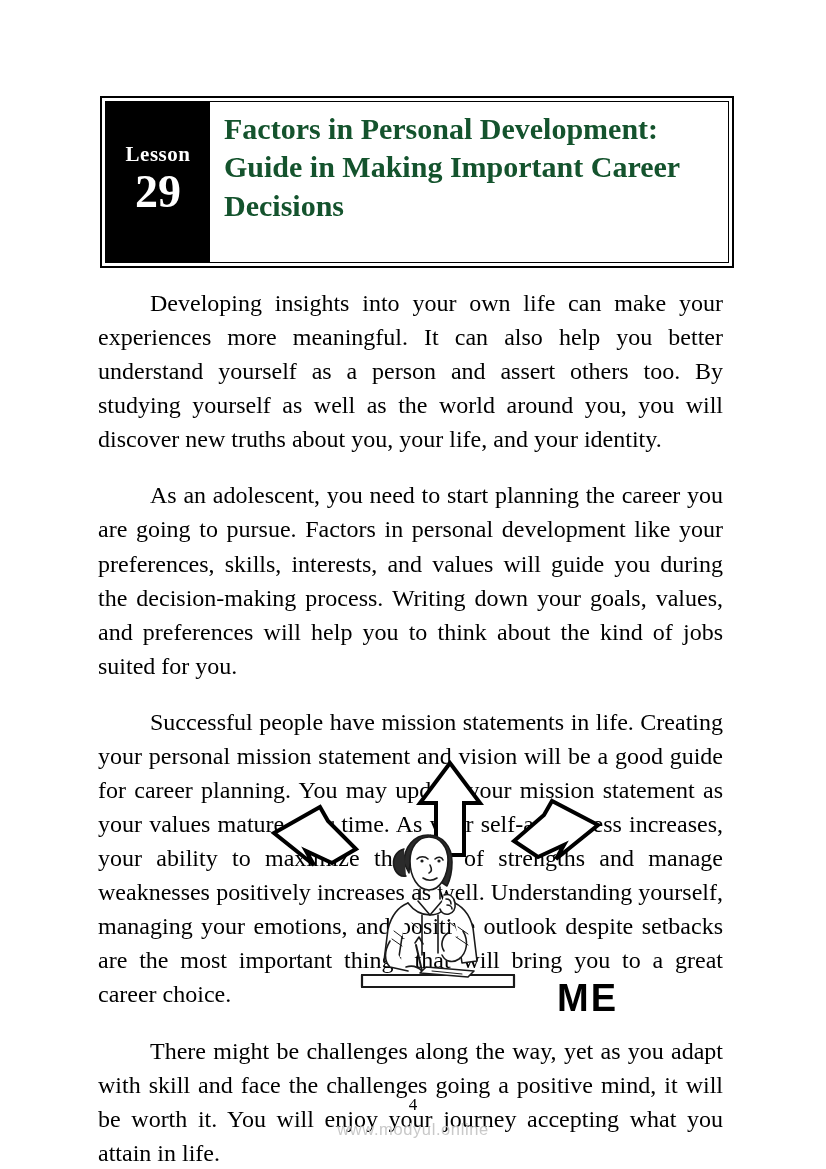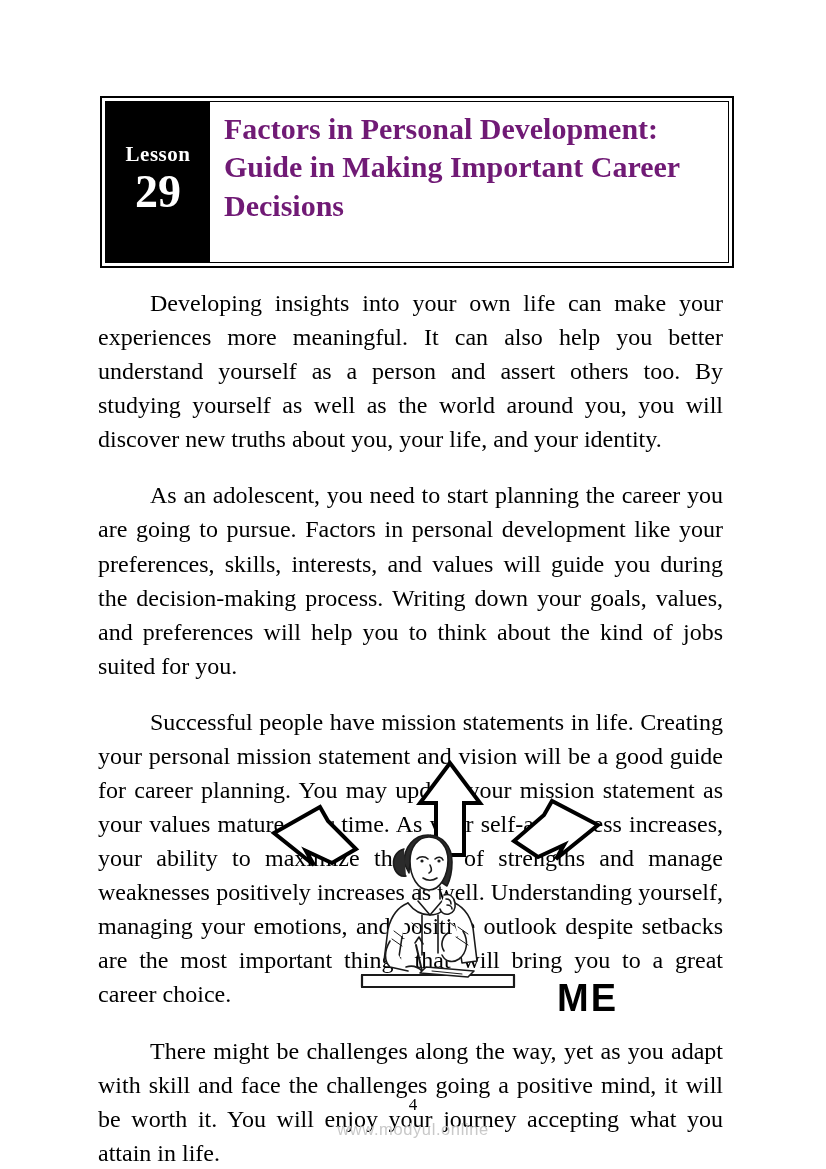--- a/index.html
+++ b/index.html
@@ -65,21 +65,21 @@
     line-height: 1.05;
     margin-top: 2px;
   }
   .lesson-title {
     flex: 1 1 auto;
     padding: 8px 14px 10px 14px;
     font-family: "Liberation Serif", serif;
     font-weight: bold;
     font-size: 30px;
     line-height: 1.28;
-    color: #701a75;
+    color: #14532d;
   }
 
   
   .body-text {
     position: absolute;
     left: 98px;
     top: 286px;
     width: 636px;
   }
   .body-text p {

